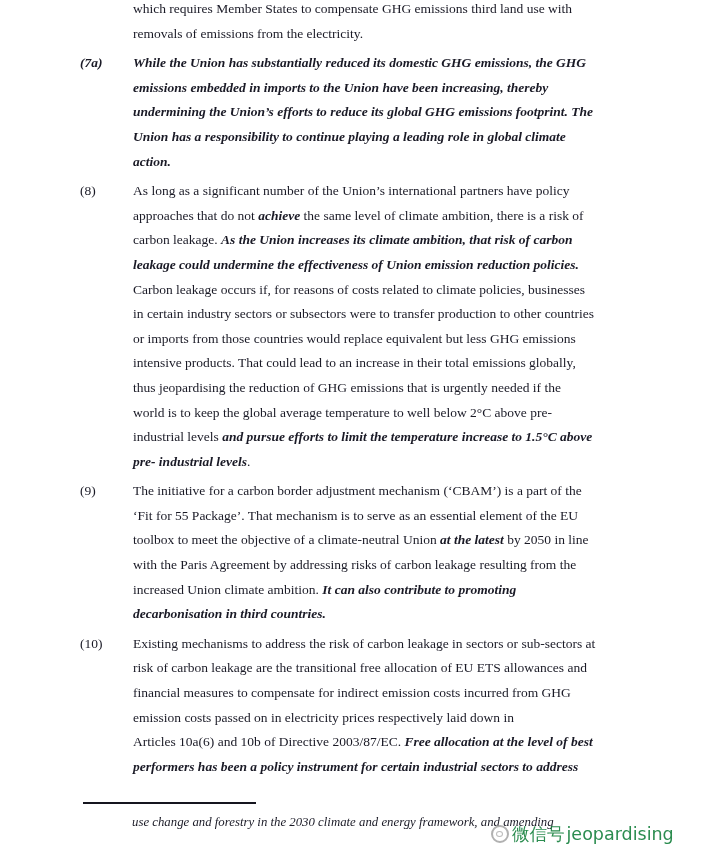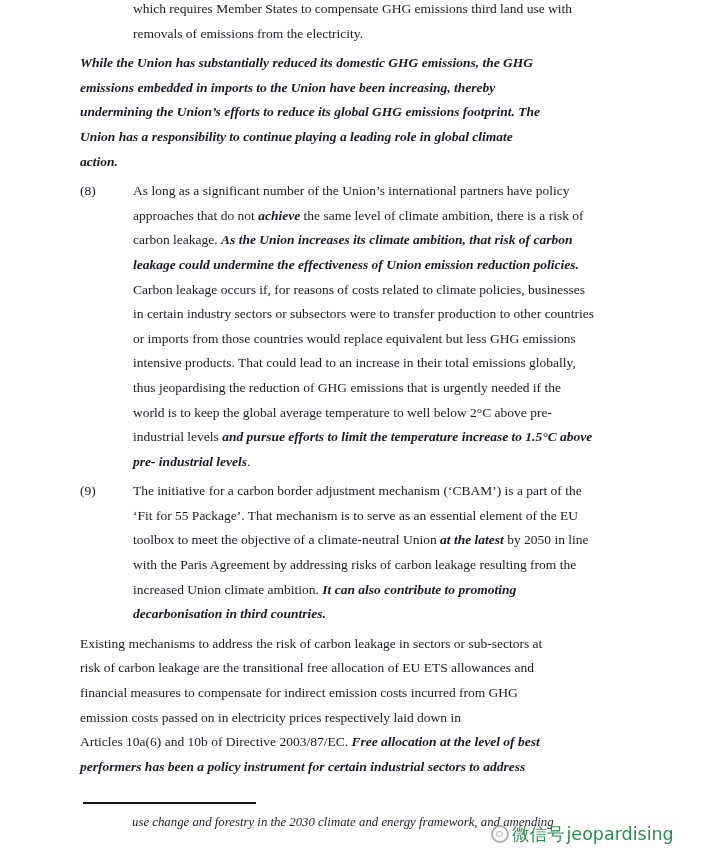--- a/index.html
+++ b/index.html
@@ -72,31 +72,33 @@
 <body>
 
 <div class="page">
 
   <div class="content" id="paragraphs">
       <div class="para">
         <span class="num"></span>
         <span class="pbody"><span>which requires Member States to compensate GHG emissions third land use with</span><br><span>removals of emissions from the electricity.</span></span>
       </div>
       <div class="para">
+        <span class="num bi">(7a)</span>
         <span class="pbody"><span class="bi">While the Union has substantially reduced its domestic GHG emissions, the GHG</span><br><span class="bi">emissions embedded in imports to the Union have been increasing, thereby</span><br><span class="bi">undermining the Union’s efforts to reduce its global GHG emissions footprint. The</span><br><span class="bi">Union has a responsibility to continue playing a leading role in global climate</span><br><span class="bi">action.</span></span>
       </div>
       <div class="para">
         <span class="num">(8)</span>
         <span class="pbody"><span>As long as a significant number of the Union’s international partners have policy</span><br><span>approaches that do not </span><span class="bi">achieve</span><span> the same level of climate ambition, there is a risk of</span><br><span>carbon leakage. </span><span class="bi">As the Union increases its climate ambition, that risk of carbon</span><br><span class="bi">leakage could undermine the effectiveness of Union emission reduction policies.</span><br><span>Carbon leakage occurs if, for reasons of costs related to climate policies, businesses</span><br><span>in certain industry sectors or subsectors were to transfer production to other countries</span><br><span>or imports from those countries would replace equivalent but less GHG emissions</span><br><span>intensive products. That could lead to an increase in their total emissions globally,</span><br><span>thus jeopardising the reduction of GHG emissions that is urgently needed if the</span><br><span>world is to keep the global average temperature to well below 2°C above pre-</span><br><span>industrial levels </span><span class="bi">and pursue efforts to limit the temperature increase to 1.5°C above</span><br><span class="bi">pre- industrial levels</span><span>.</span></span>
       </div>
       <div class="para">
         <span class="num">(9)</span>
         <span class="pbody"><span>The initiative for a carbon border adjustment mechanism (‘CBAM’) is a part of the</span><br><span>‘Fit for 55 Package’. That mechanism is to serve as an essential element of the EU</span><br><span>toolbox to meet the objective of a climate-neutral Union </span><span class="bi">at the latest</span><span> by 2050 in line</span><br><span>with the Paris Agreement by addressing risks of carbon leakage resulting from the</span><br><span>increased Union climate ambition. </span><span class="bi">It can also contribute to promoting</span><br><span class="bi">decarbonisation in third countries.</span></span>
       </div>
       <div class="para">
+        <span class="num">(10)</span>
         <span class="pbody"><span>Existing mechanisms to address the risk of carbon leakage in sectors or sub-sectors at</span><br><span>risk of carbon leakage are the transitional free allocation of EU ETS allowances and</span><br><span>financial measures to compensate for indirect emission costs incurred from GHG</span><br><span>emission costs passed on in electricity prices respectively laid down in</span><br><span>Articles 10a(6) and 10b of Directive 2003/87/EC. </span><span class="bi">Free allocation at the level of best</span><br><span class="bi">performers has been a policy instrument for certain industrial sectors to address</span></span>
       </div>
     </div>
 
   <div class="footnote">
     <div class="fn-rule"></div>
     <div class="fn-text">
       <div>use change and forestry in the 2030 climate and energy framework, and amending</div>
     </div>
   </div>

